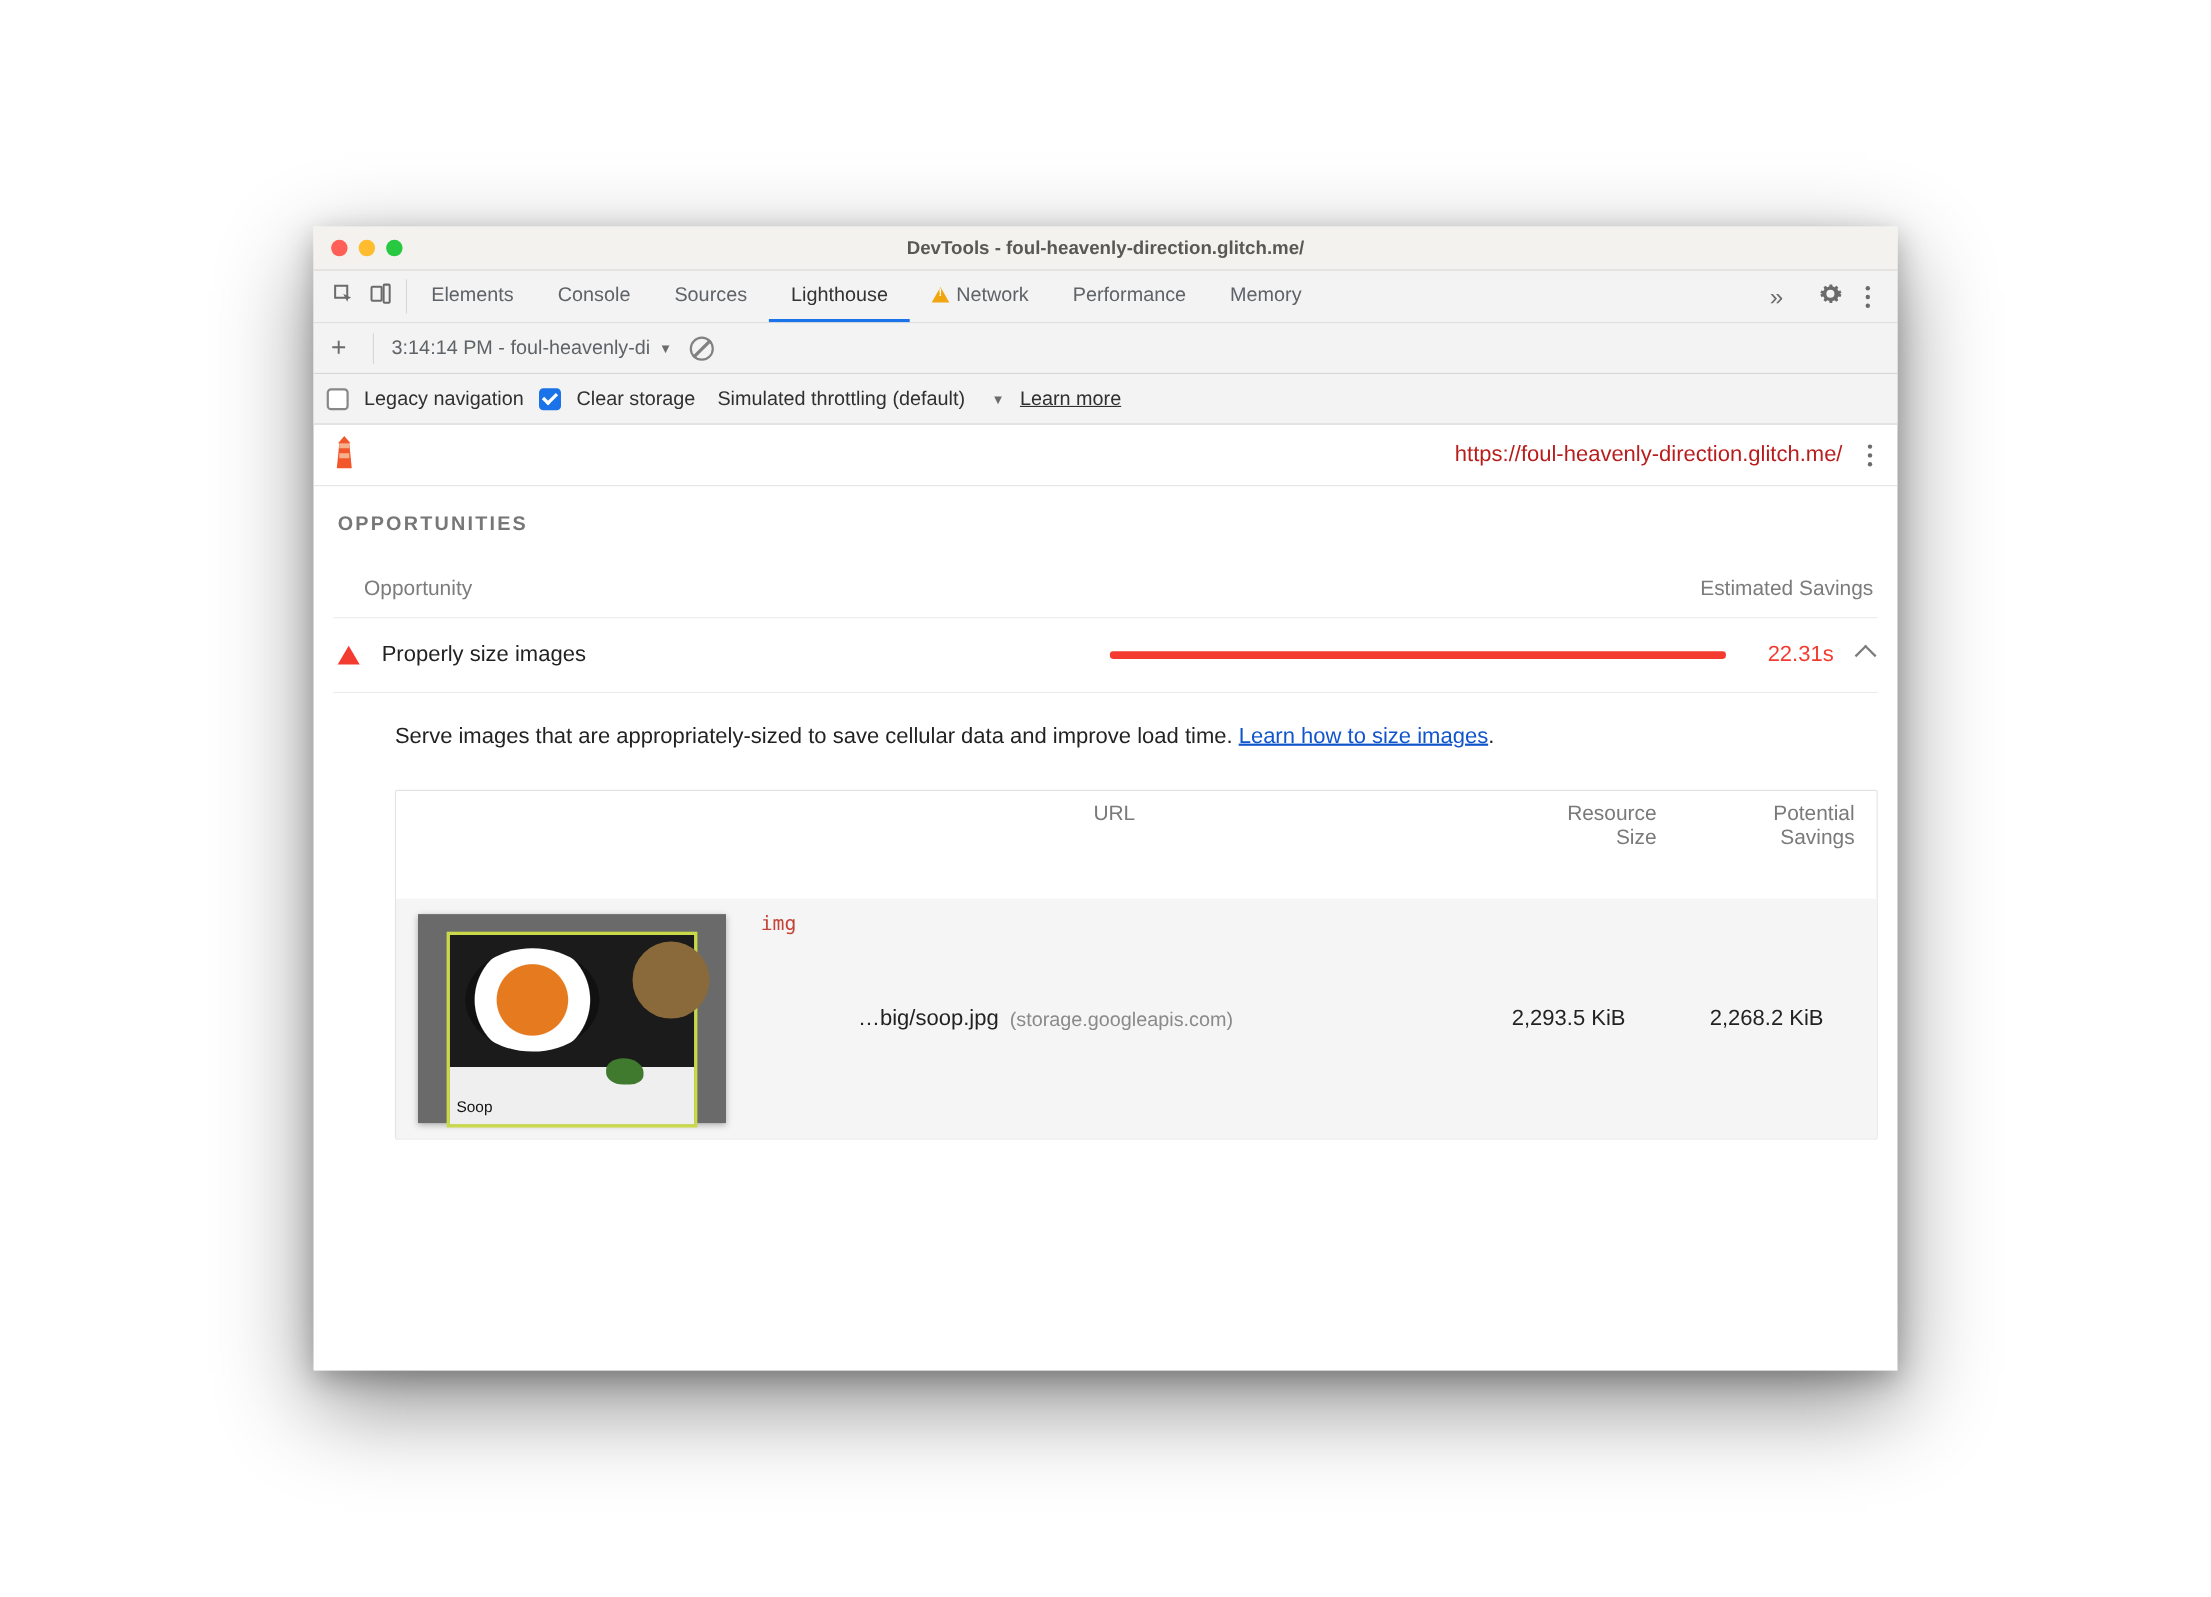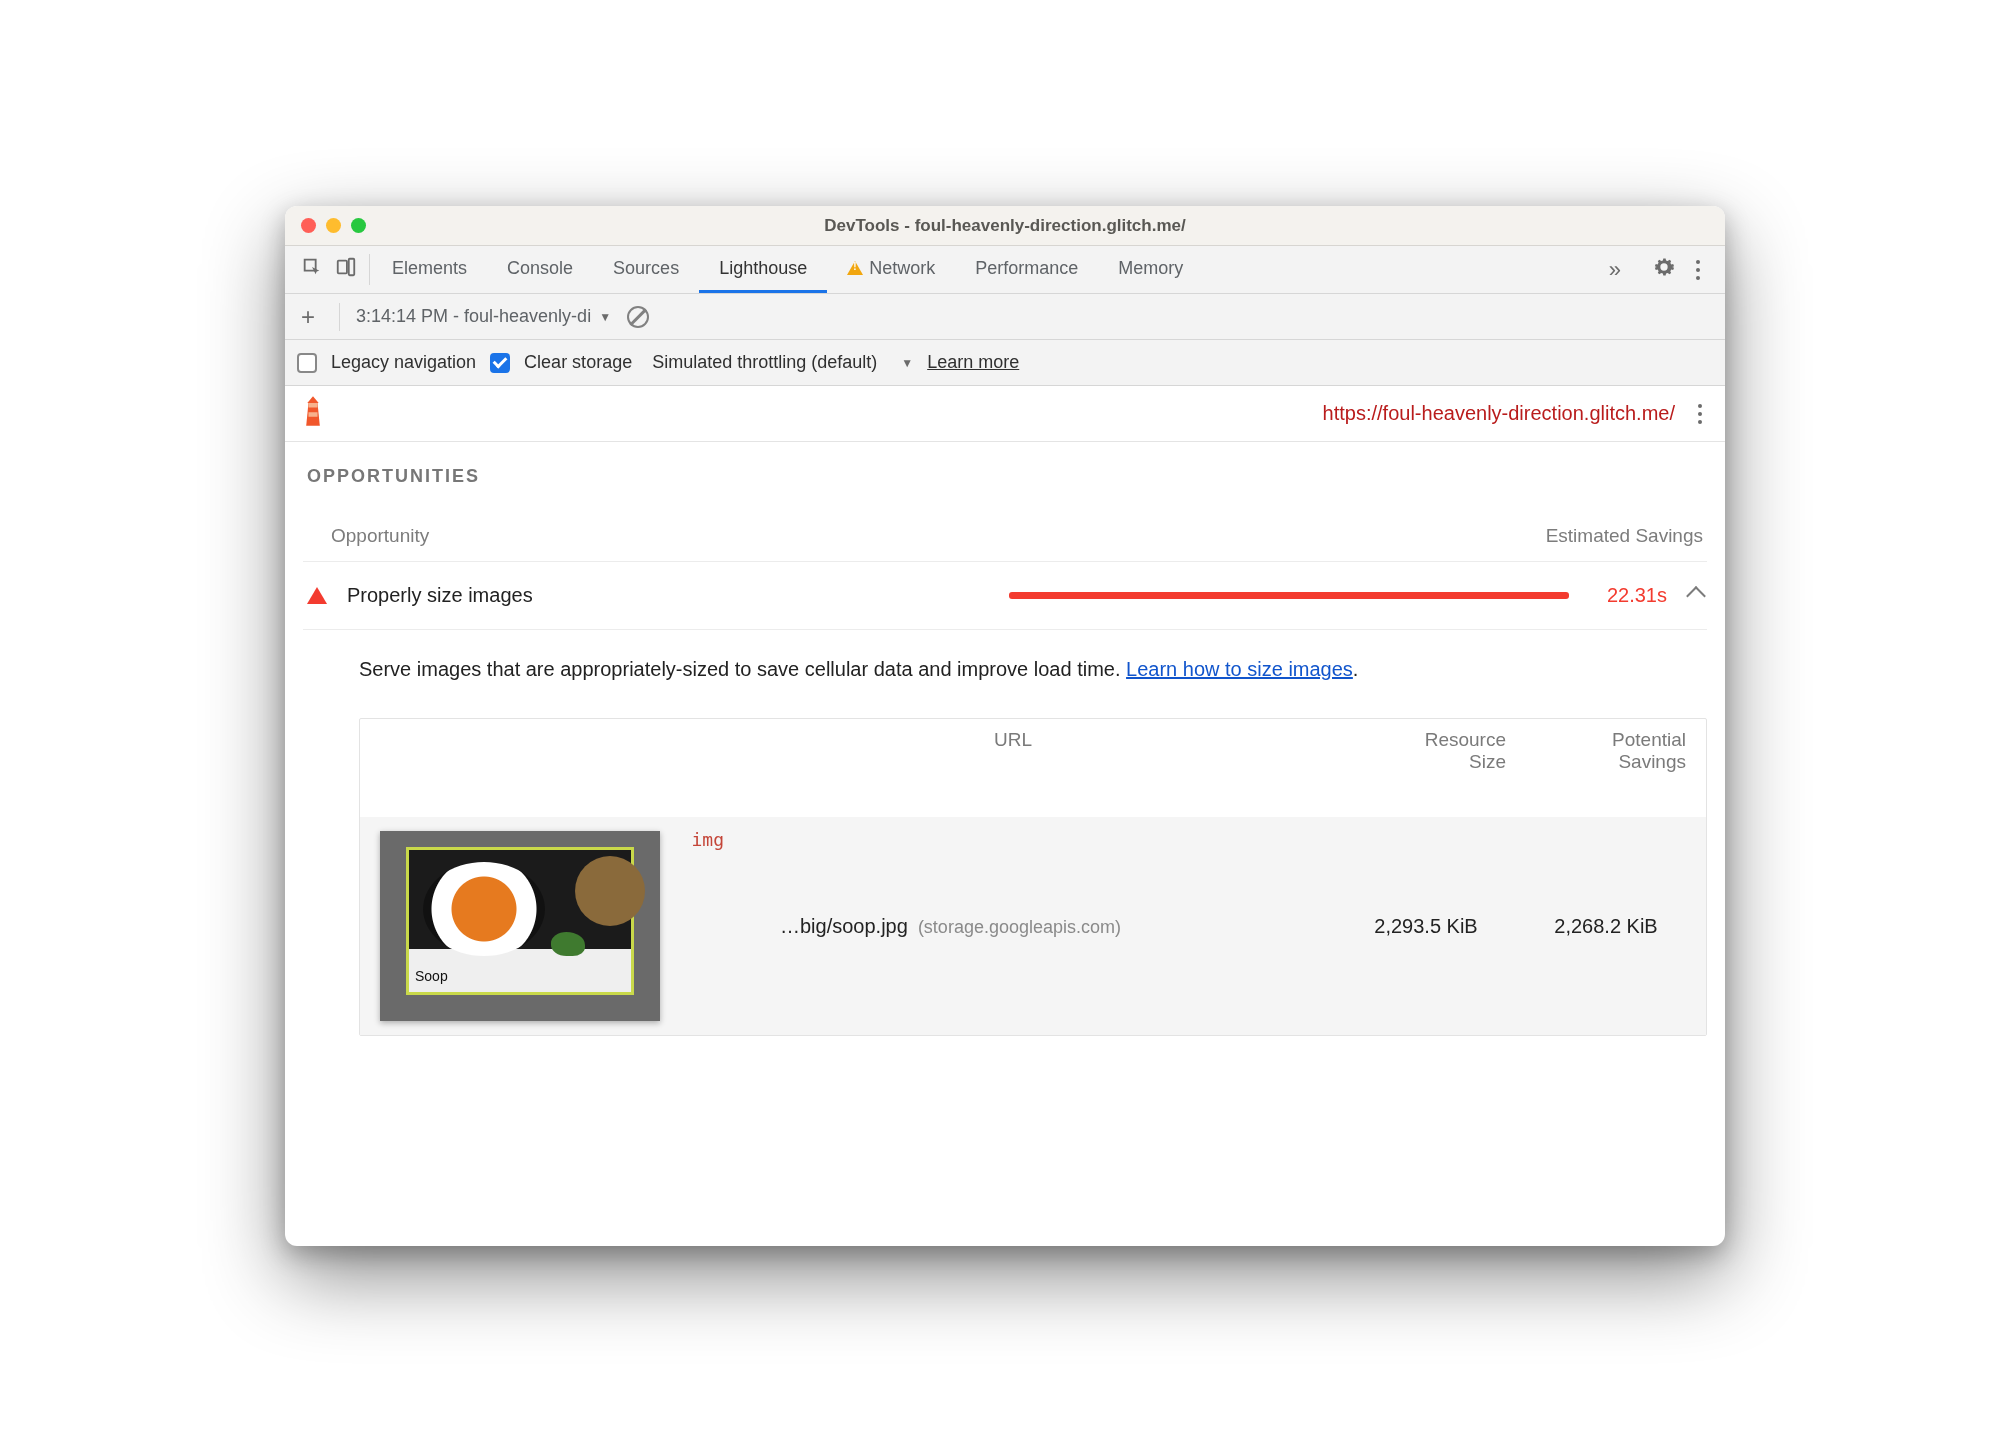--- a/index.html
+++ b/index.html
@@ -10,21 +10,21 @@
     color: #333;
     display: flex;
     align-items: center;
     justify-content: center;
     background: transparent;
   }
   .window {
     width: 1440px;
     height: 1040px;
     background: #fff;
-    border-radius: 12px;
+    border-radius: 0;
     box-shadow: 0 30px 80px rgba(0,0,0,0.45), 0 8px 24px rgba(0,0,0,0.25);
     overflow: hidden;
     display: flex;
     flex-direction: column;
   }
   
   .titlebar {
     height: 40px;
     background: #f4f2ee;
     display: flex;
@@ -241,21 +241,21 @@
   .thumb-wrap {
     padding: 0 20px;
     width: 320px;
     flex-shrink: 0;
   }
   .thumb {
     width: 280px; height: 190px; background: #6a6a6a; position: relative;
     box-shadow: 0 2px 6px rgba(0,0,0,0.3);
   }
   .thumb-highlight {
-    position: absolute; top: 16px; left: 26px; right: 26px; height: 148px;
+    position: absolute; top: 16px; left: 26px; right: 26px; height: 178px;
     border: 3px solid #c9d94a;
     background: linear-gradient(180deg,#1b1b1b 0%, #1b1b1b 70%, #efefef 70%, #efefef 100%);
   }
   .soup-bowl {
     position: absolute; top: 12px; left: 14px; width: 122px; height: 94px;
     background: radial-gradient(circle at 50% 50%, #e67a1f 0 32px, #fff 33px 52px, #111 53px 100%);
     border-radius: 50%/50%;
   }
   .bread {
     position: absolute; top: 6px; right: -14px; width: 70px; height: 70px;

